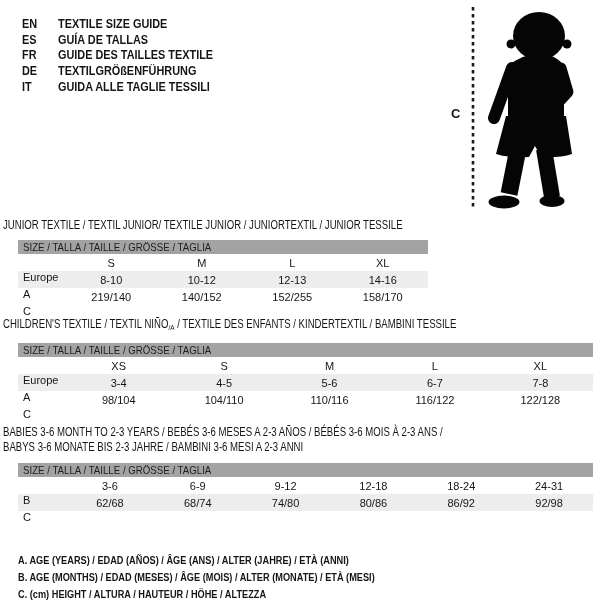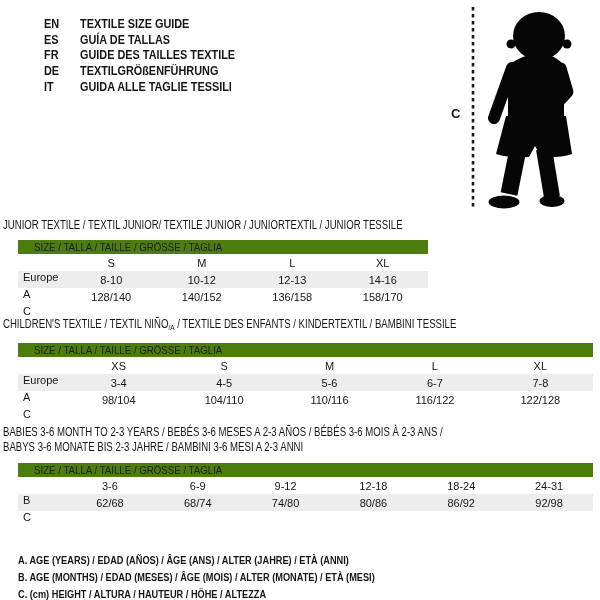--- a/index.html
+++ b/index.html
@@ -11,21 +11,21 @@
     color: #151515;
     overflow: hidden;
   }
 
   
   .cond   { display: inline-block; transform: scaleX(0.80); transform-origin: 0 50%; white-space: nowrap; }
   .cond87 { display: inline-block; transform: scaleX(0.87); transform-origin: 0 50%; white-space: nowrap; }
   .cond88 { display: inline-block; transform: scaleX(0.88); transform-origin: 0 50%; white-space: nowrap; }
 
   
-  .lang-block { position: absolute; left: 22px; top: 16px; margin-left: 22px; }
+  .lang-block { position: absolute; left: 22px; top: 16px; }
   .lang-row  { display: flex; height: 15.8px; align-items: center; }
   .lang-code { width: 36px; font-weight: bold; font-size: 12.5px; }
   .lang-text { font-weight: bold; font-size: 12.5px; }
 
   
   .figure-svg { position: absolute; left: 440px; top: 4px; }
   .measure-label { position: absolute; left: 451px; top: 106px; font-weight: bold; font-size: 13px; }
 
   
   .section-title { position: absolute; left: 3px; font-weight: normal; font-size: 12px; white-space: nowrap; }
@@ -33,21 +33,21 @@
   .t2-title { top: 317px; }
   .t3-title { top: 425px; }
   .t3-title .line { height: 15px; line-height: 15px; }
   .sub { font-size: 8px; vertical-align: -2px; }
 
   
   .tbl  { position: absolute; left: 18px; font-size: 11px; }
   .tbl1 { top: 240px; width: 410px; }
   .tbl2 { top: 343px; width: 575px; }
   .tbl3 { top: 463px; width: 575px; }
-  .band { height: 14px; line-height: 14px; background: #4d7c0f; padding-left: 16px; color: #1d1d1d; }
+  .band { height: 14px; line-height: 14px; background: #a3a3a3; padding-left: 5px; color: #1d1d1d; }
   .trow { display: flex; height: 17px; align-items: center; }
   .trow.shaded { background: #ededed; }
   .c0 { width: 48px; padding-left: 5px; box-sizing: border-box; margin-top: 28px; }
   .c  { flex: 1; text-align: center; }
 
   
   .notes { position: absolute; left: 18px; top: 534px; margin-top: 18px; }
   .note-line { height: 17px; line-height: 17px; font-weight: bold; font-size: 11.5px; }
 </style>
 </head>
@@ -112,23 +112,23 @@
     </div>
     <div class="trow shaded">
       <div class="c0">A</div>
       <div class="c">8-10</div>
       <div class="c">10-12</div>
       <div class="c">12-13</div>
       <div class="c">14-16</div>
     </div>
     <div class="trow">
       <div class="c0">C</div>
-      <div class="c">128/140</div>
+      <div class="c">219/140</div>
       <div class="c">140/152</div>
-      <div class="c">136/158</div>
+      <div class="c">152/255</div>
       <div class="c">158/170</div>
     </div>
   </div>
 
   <div class="section-title t2-title">
     <span class="cond"><span>CHILDREN'S TEXTILE / TEXTIL NIÑO</span><span class="sub">/A</span><span> / TEXTILE DES ENFANTS / KINDERTEXTIL / BAMBINI TESSILE</span></span>
   </div>
   <div class="tbl tbl2">
     <div class="band">
       <span class="cond88">SIZE / TALLA / TAILLE / GRÖSSE / TAGLIA</span>

